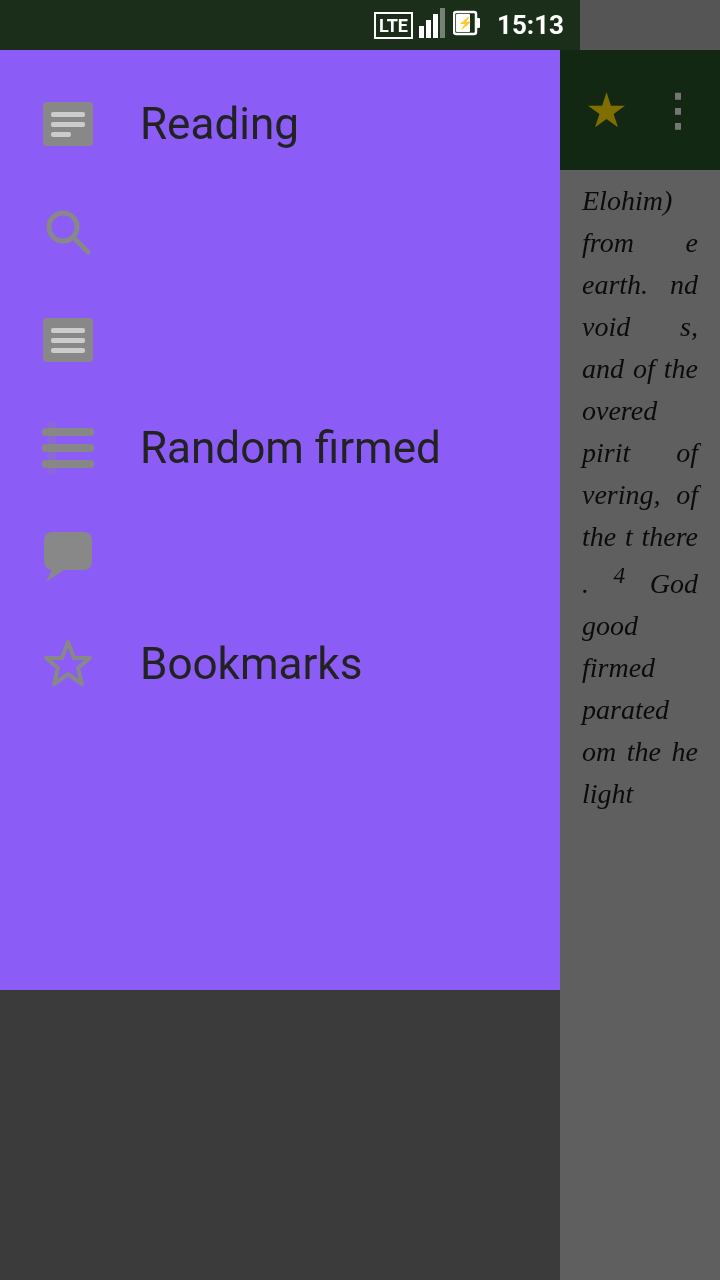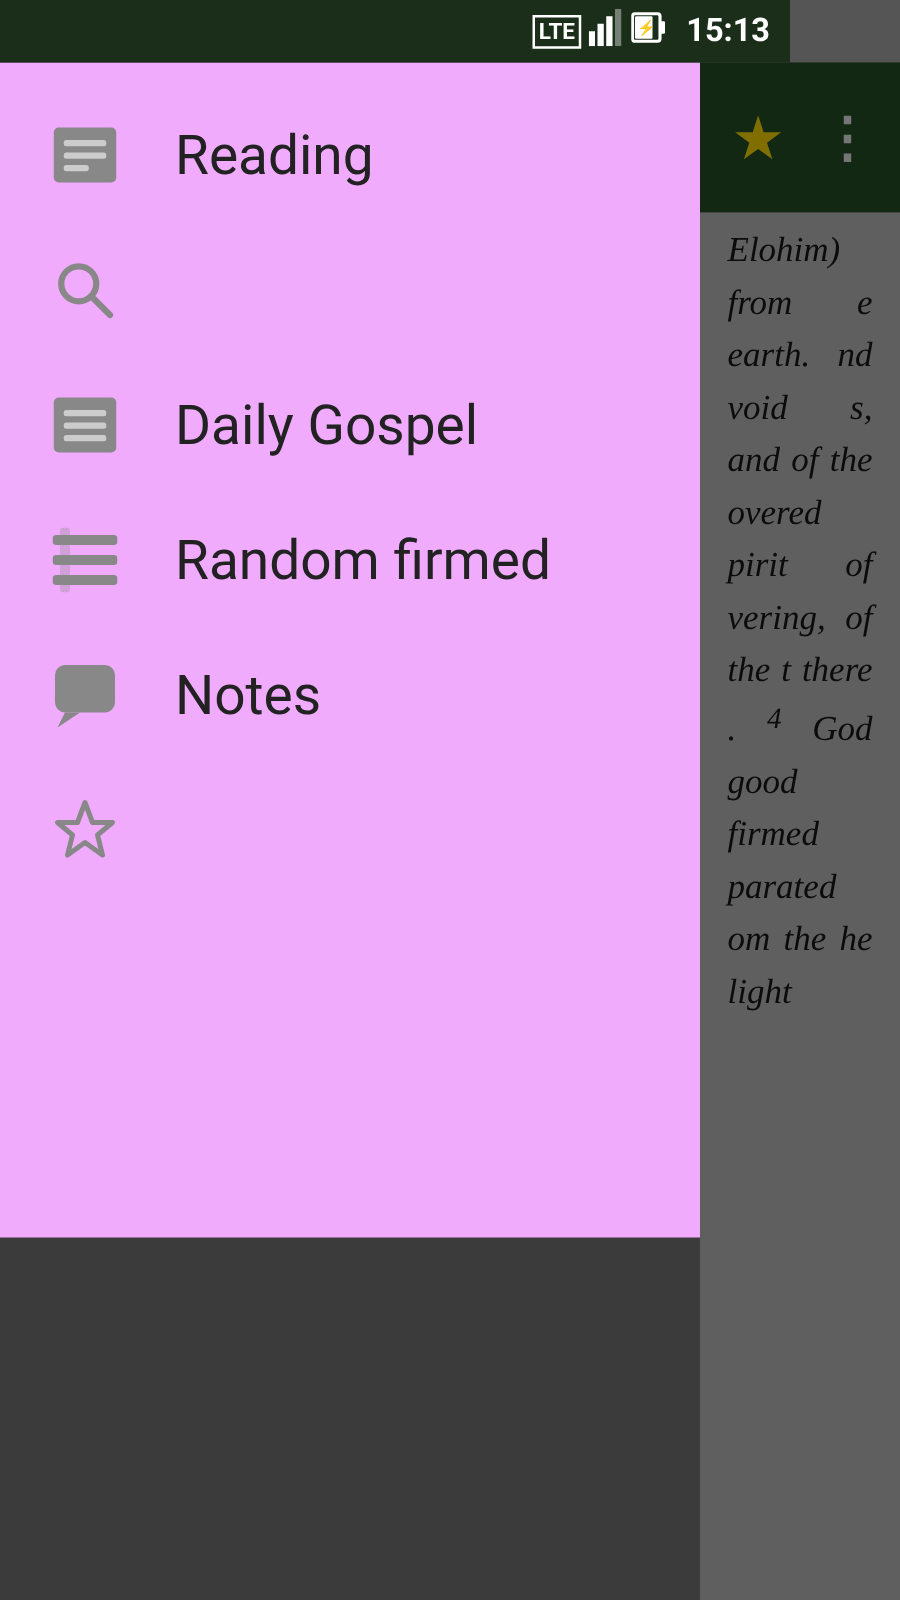--- a/index.html
+++ b/index.html
@@ -12,21 +12,21 @@
       font-family: 'Roboto', Arial, sans-serif;
       position: relative;
       background: #555;
     }
 
     
     .status-bar {
       position: absolute;
       top: 0;
       left: 0;
-      width: 632px;
+      width: 580px;
       height: 50px;
       background: #1a2e1a;
       display: flex;
       align-items: center;
       justify-content: flex-end;
       padding: 0 16px;
       z-index: 100;
     }
 
     .status-bar-icons {
@@ -96,21 +96,21 @@
       z-index: 50;
     }
 
     
     .drawer {
       position: absolute;
       top: 50px;
       left: 0;
       width: 560px;
       height: 940px;
-      background: #f0abfc;
+      background: #8b5cf6;
       z-index: 60;
       padding: 20px 0;
       text-align: center;
     }
 
     .drawer-item {
       display: flex;
       align-items: center;
       padding: 26px 40px;
       cursor: pointer;
@@ -218,21 +218,20 @@
   </div>
 
   <div class="drawer-item">
     <div class="drawer-item-icon">
       <div class="icon-box">
         <div class="icon-box-line full"></div>
         <div class="icon-box-line full"></div>
         <div class="icon-box-line full"></div>
       </div>
     </div>
-    <span class="drawer-item-label">Daily Gospel</span>
   </div>
 
   <div class="drawer-item">
     <div class="drawer-item-icon">
       <svg width="52" height="52" viewBox="0 0 52 52">
         <rect x="0" y="6" width="52" height="8" rx="3" fill="#888"></rect>
         <rect x="0" y="22" width="52" height="8" rx="3" fill="#888"></rect>
         <rect x="0" y="38" width="52" height="8" rx="3" fill="#888"></rect>
         <rect x="6" y="0" width="8" height="52" rx="3" fill="#888" opacity="0.3"></rect>
       </svg>
@@ -240,25 +239,25 @@
     <span class="drawer-item-label">Random firmed</span>
   </div>
 
   <div class="drawer-item">
     <div class="drawer-item-icon">
       <svg width="52" height="52" viewBox="0 0 52 52">
         <rect x="2" y="2" width="48" height="38" rx="8" fill="#888"></rect>
         <polygon points="10,40 4,52 22,40" fill="#888"></polygon>
       </svg>
     </div>
-    <span class="drawer-item-label">Notes</span>
   </div>
 
   <div class="drawer-item">
     <div class="drawer-item-icon">
       <svg width="52" height="52" viewBox="0 0 26 26">
         <polygon points="13,2 16,10 24,10 18,15 20,23 13,18 6,23 8,15 2,10 10,10" fill="none" stroke="#888" stroke-width="2" stroke-linejoin="round"></polygon>
       </svg>
     </div>
+    <span class="drawer-item-label">Bookmarks</span>
   </div>
 
 
 </div>
 
 </body></html>

